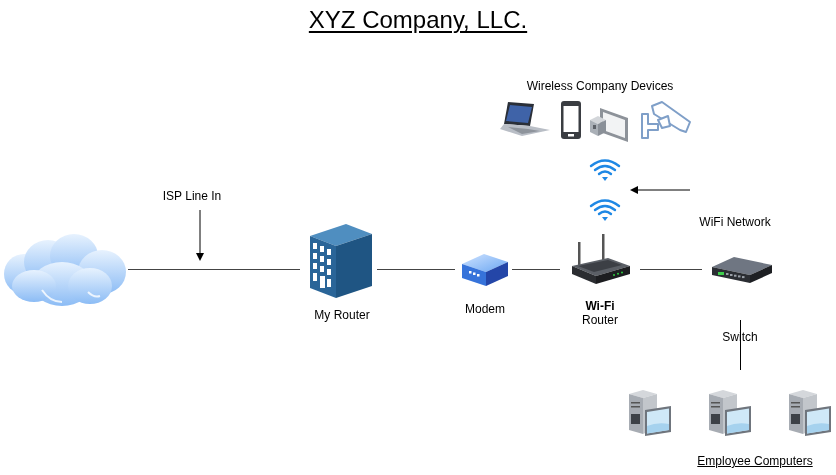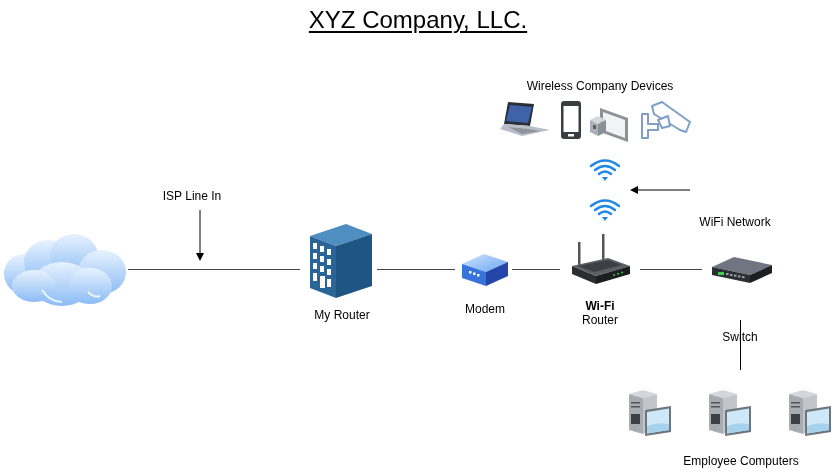--- a/index.html
+++ b/index.html
@@ -195,13 +195,13 @@
   <polygon points="4,6 18,2 32,6 18,10" fill="#d4d7db"></polygon>
   <polygon points="4,6 18,10 18,46 4,42" fill="#a7acb3"></polygon>
   <polygon points="18,10 32,6 32,40 18,46" fill="#c2c6cb"></polygon>
   <rect x="6" y="14" width="9" height="1.5" fill="#555"></rect>
   <rect x="6" y="18" width="9" height="1.5" fill="#555"></rect>
   <rect x="6" y="26" width="9" height="10" fill="#3d4147"></rect>
   <polygon points="20,22 46,18 46,44 20,48" fill="#6f757d"></polygon>
   <polygon points="22,24 44,20.5 44,42 22,45.5" fill="#cfe8f7"></polygon>
   <path d="M22 38 Q32 34 44 36 L44 42 L22 45.5 Z" fill="#a6d2ee"></path>
 </svg>
-<div class="abs label" style="left:670px; top:454px; width:142px;">Employee Computers</div>
+<div class="abs label" style="left:684px; top:454px; width:142px;text-decoration:underline;">Employee Computers</div>
 
 </body></html>

